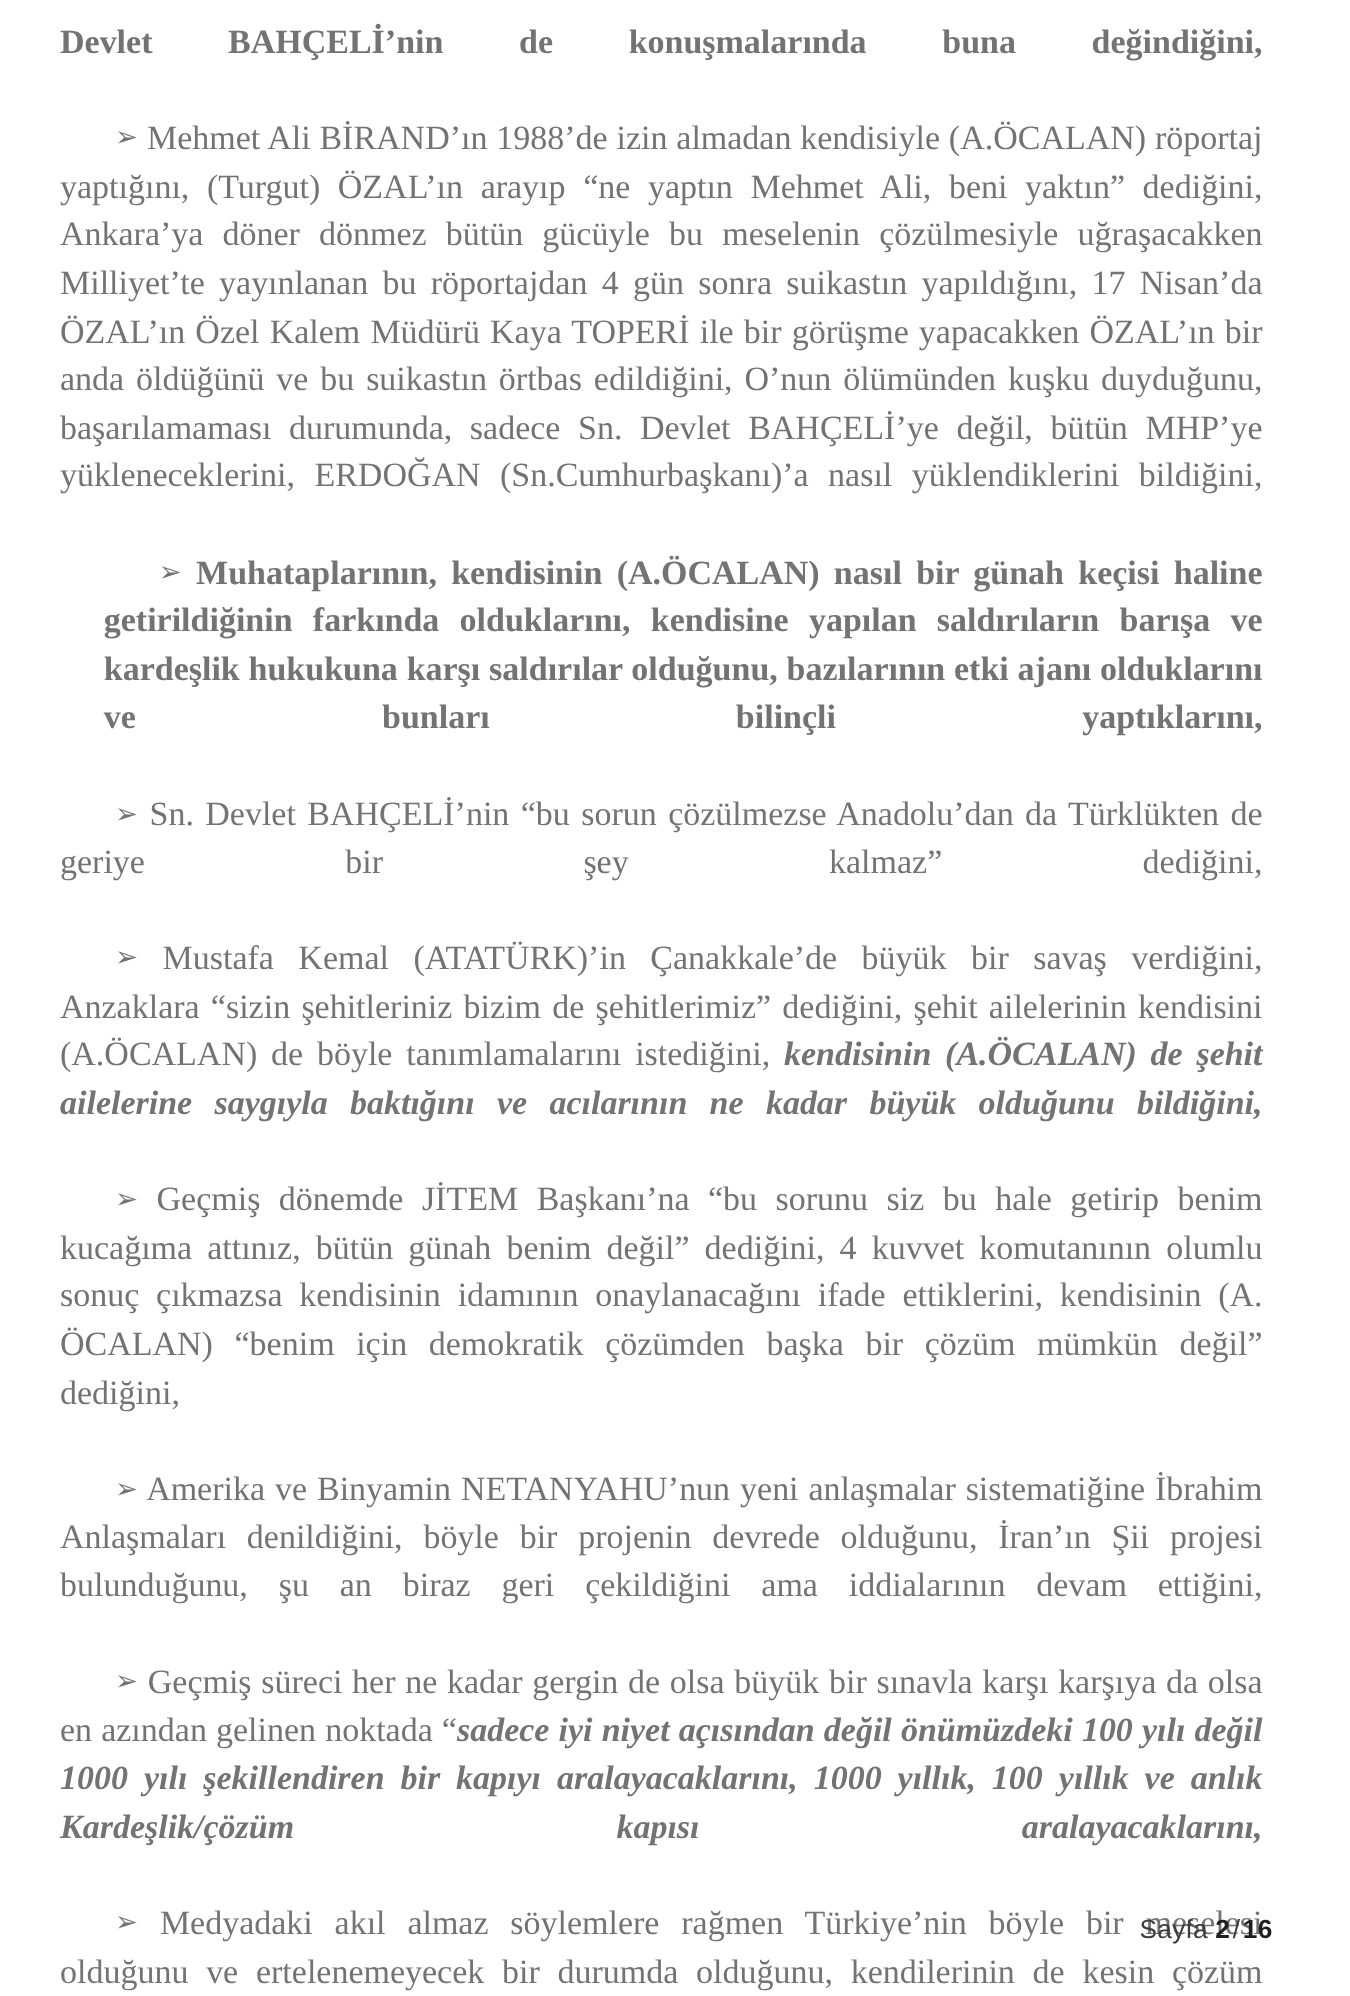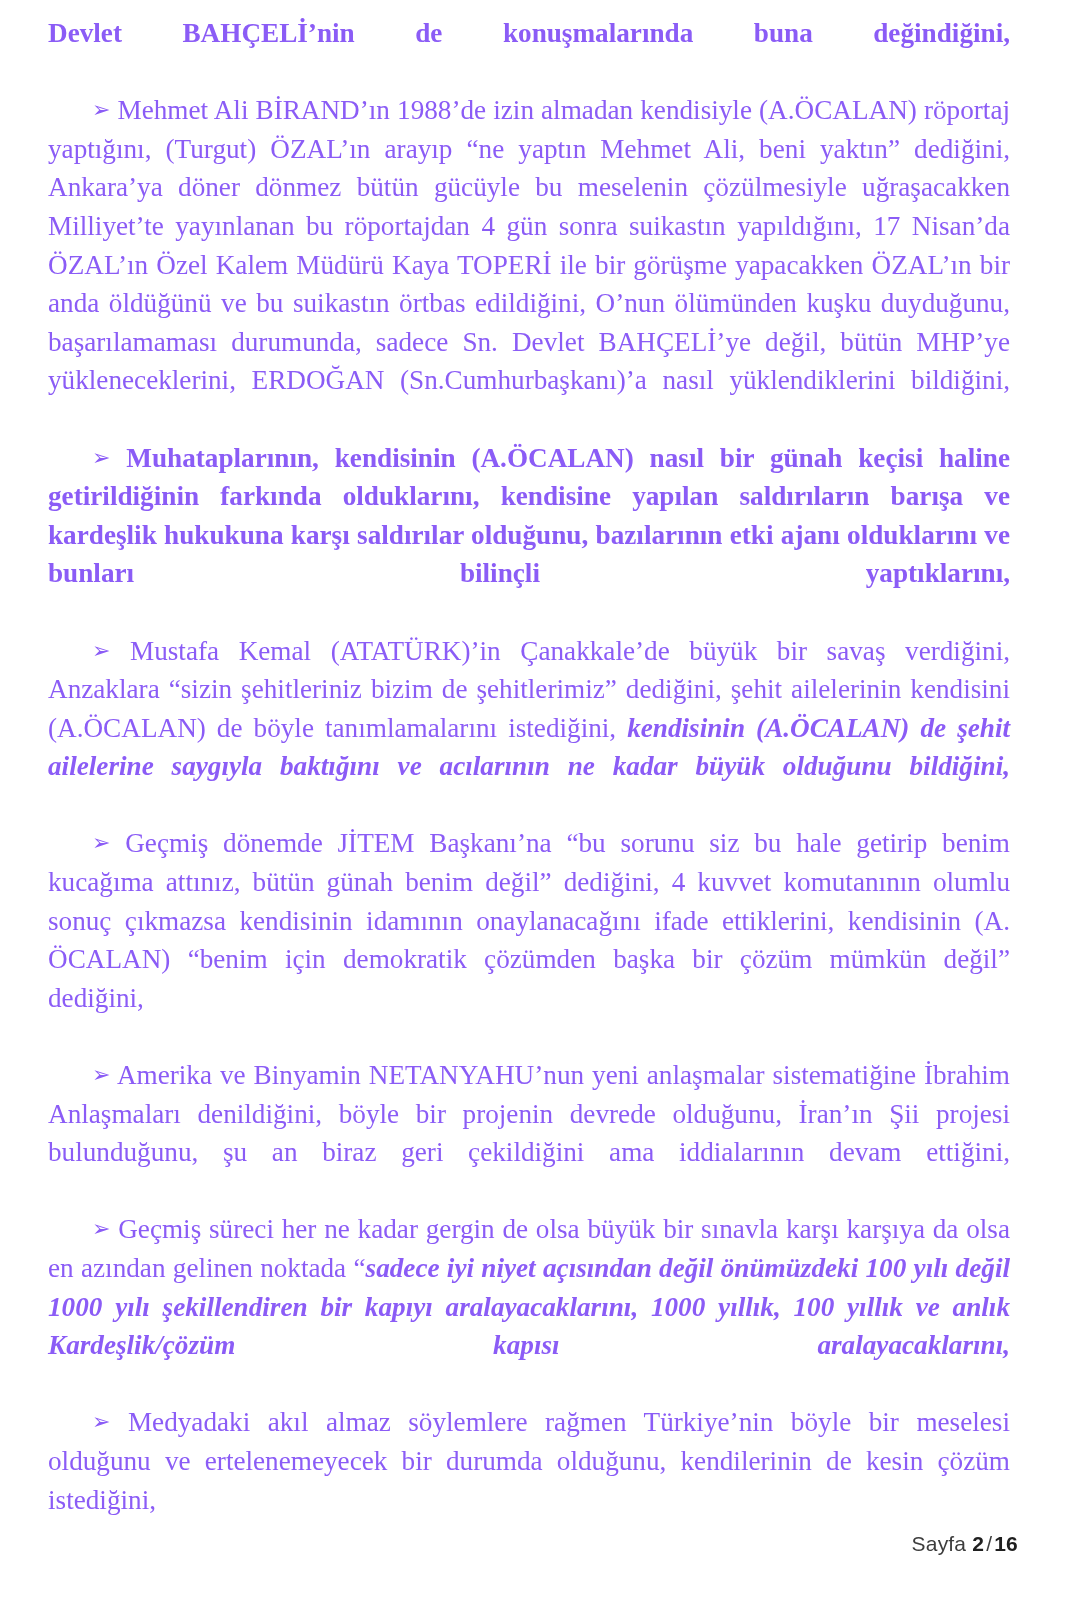--- a/index.html
+++ b/index.html
@@ -24,40 +24,41 @@
     left: 48px;
     top: 14px;
     width: 962px;
   }
 
   
   .para {
     font-family: "Liberation Serif", "DejaVu Serif", serif;
     font-size: 27.2px;
     line-height: 38.6px;
-    color: #8b5cf6;
+    color: #737373;
     text-align: justify;
     text-justify: inter-word;
     margin: 0;
     hyphens: none;
     -webkit-hyphens: none;
   }
 
   .para.heading {
     font-weight: bold;
     text-indent: 0;
   }
 
   
   .para.bullet {
     text-indent: 44px;
   }
 
   .para.bold {
     font-weight: bold;
+    margin-left: 35px;
   }
 
   .mark {
     font-family: "DejaVu Sans", sans-serif;
     font-size: 22px;
     line-height: 0;
     position: relative;
     top: -2px;
     letter-spacing: 0;
   }
@@ -90,20 +91,21 @@
 <div class="page">
 
   <div class="body-col">
 
     <p class="para heading">Devlet BAHÇELİ’nin de konuşmalarında buna değindiğini,</p>
 
     <p class="para bullet"><span class="mark">➢</span> <span>Mehmet Ali BİRAND’ın 1988’de izin almadan kendisiyle (A.ÖCALAN) röportaj yaptığını, (Turgut) ÖZAL’ın arayıp “ne yaptın Mehmet Ali, beni yaktın” dediğini, Ankara’ya döner dönmez bütün gücüyle bu meselenin çözülmesiyle uğraşacakken Milliyet’te yayınlanan bu röportajdan 4 gün sonra suikastın yapıldığını, 17 Nisan’da ÖZAL’ın Özel Kalem Müdürü Kaya TOPERİ ile bir görüşme yapacakken ÖZAL’ın bir anda öldüğünü ve bu suikastın örtbas edildiğini, O’nun ölümünden kuşku duyduğunu, başarılamaması durumunda, sadece Sn. Devlet BAHÇELİ’ye değil, bütün MHP’ye yükleneceklerini, ERDOĞAN (Sn.Cumhurbaşkanı)’a nasıl  yüklendiklerini bildiğini,</span></p>
 
     <p class="para bullet bold"><span class="mark">➢</span> <span>Muhataplarının, kendisinin (A.ÖCALAN) nasıl bir günah keçisi haline getirildiğinin farkında olduklarını, kendisine yapılan saldırıların barışa ve kardeşlik hukukuna karşı saldırılar olduğunu, bazılarının etki ajanı olduklarını ve bunları bilinçli yaptıklarını,</span></p>
 
+    <p class="para bullet"><span class="mark">➢</span> <span>Sn. Devlet BAHÇELİ’nin “bu sorun çözülmezse Anadolu’dan da Türklükten de geriye bir şey kalmaz” dediğini,</span></p>
 
     <p class="para bullet"><span class="mark">➢</span> <span>Mustafa Kemal (ATATÜRK)’in Çanakkale’de büyük bir savaş verdiğini, Anzaklara “sizin şehitleriniz bizim de şehitlerimiz” dediğini, şehit ailelerinin kendisini (A.ÖCALAN) de böyle tanımlamalarını istediğini, </span><b>kendisinin (A.ÖCALAN) de şehit ailelerine saygıyla baktığını ve acılarının ne kadar büyük olduğunu bildiğini,</b></p>
 
     <p class="para bullet"><span class="mark">➢</span> <span>Geçmiş dönemde JİTEM Başkanı’na “bu sorunu siz bu hale getirip benim kucağıma attınız, bütün günah benim değil” dediğini, 4 kuvvet komutanının olumlu sonuç çıkmazsa kendisinin idamının onaylanacağını ifade ettiklerini, kendisinin (A. ÖCALAN) “benim için demokratik çözümden başka bir çözüm mümkün değil” dediğini,</span></p>
 
     <p class="para bullet"><span class="mark">➢</span> <span>Amerika ve Binyamin NETANYAHU’nun yeni anlaşmalar sistematiğine İbrahim Anlaşmaları denildiğini, böyle bir projenin devrede olduğunu, İran’ın Şii projesi bulunduğunu, şu an biraz geri çekildiğini ama iddialarının devam ettiğini,</span></p>
 
     <p class="para bullet"><span class="mark">➢</span> <span>Geçmiş süreci her ne kadar gergin de olsa büyük bir sınavla karşı karşıya da olsa en azından gelinen noktada “</span><b>sadece iyi niyet açısından değil önümüzdeki 100 yılı değil 1000 yılı şekillendiren bir kapıyı aralayacaklarını, 1000 yıllık, 100 yıllık ve anlık Kardeşlik/çözüm kapısı aralayacaklarını,</b></p>
 
     <p class="para bullet"><span class="mark">➢</span> <span>Medyadaki akıl almaz söylemlere rağmen Türkiye’nin böyle bir meselesi olduğunu ve ertelenemeyecek bir durumda olduğunu, kendilerinin de kesin çözüm istediğini,</span></p>

